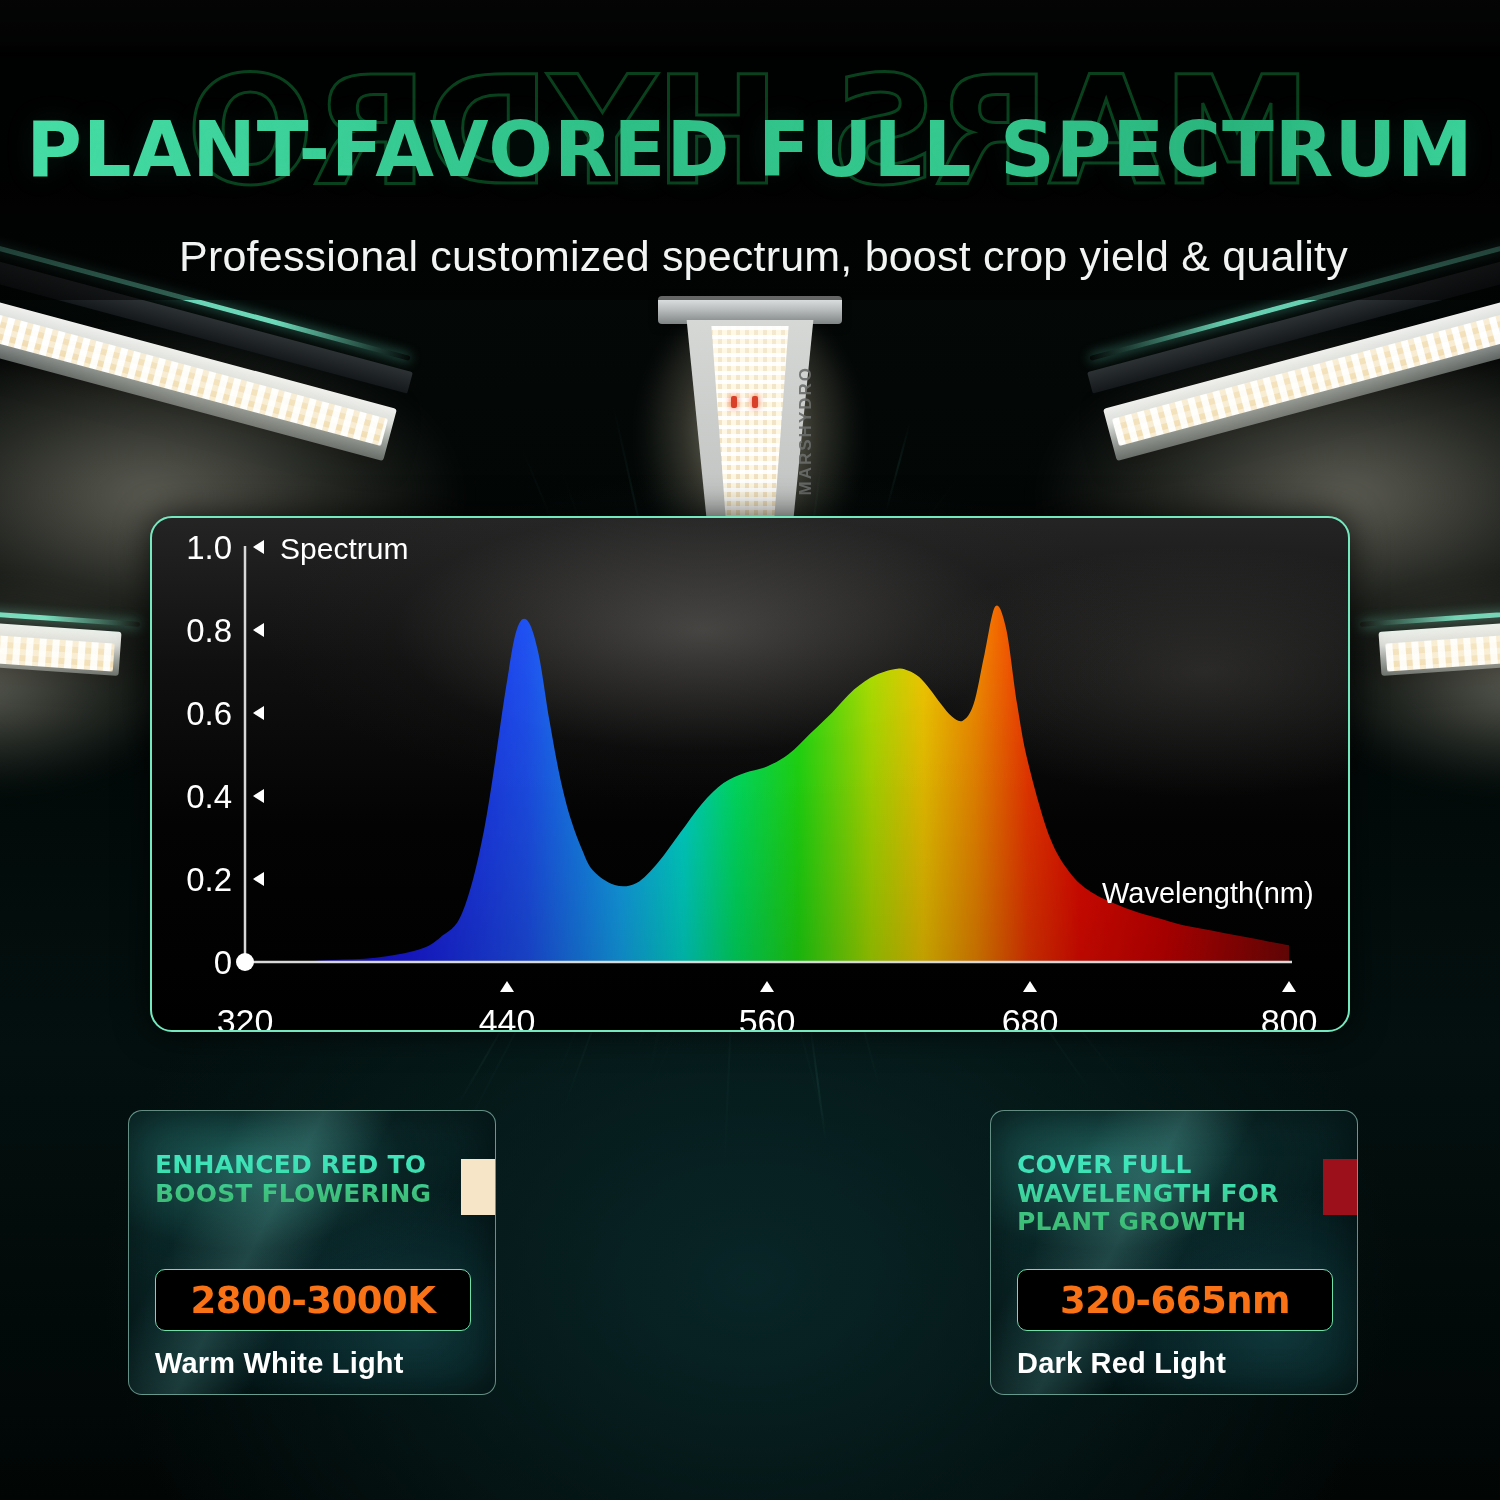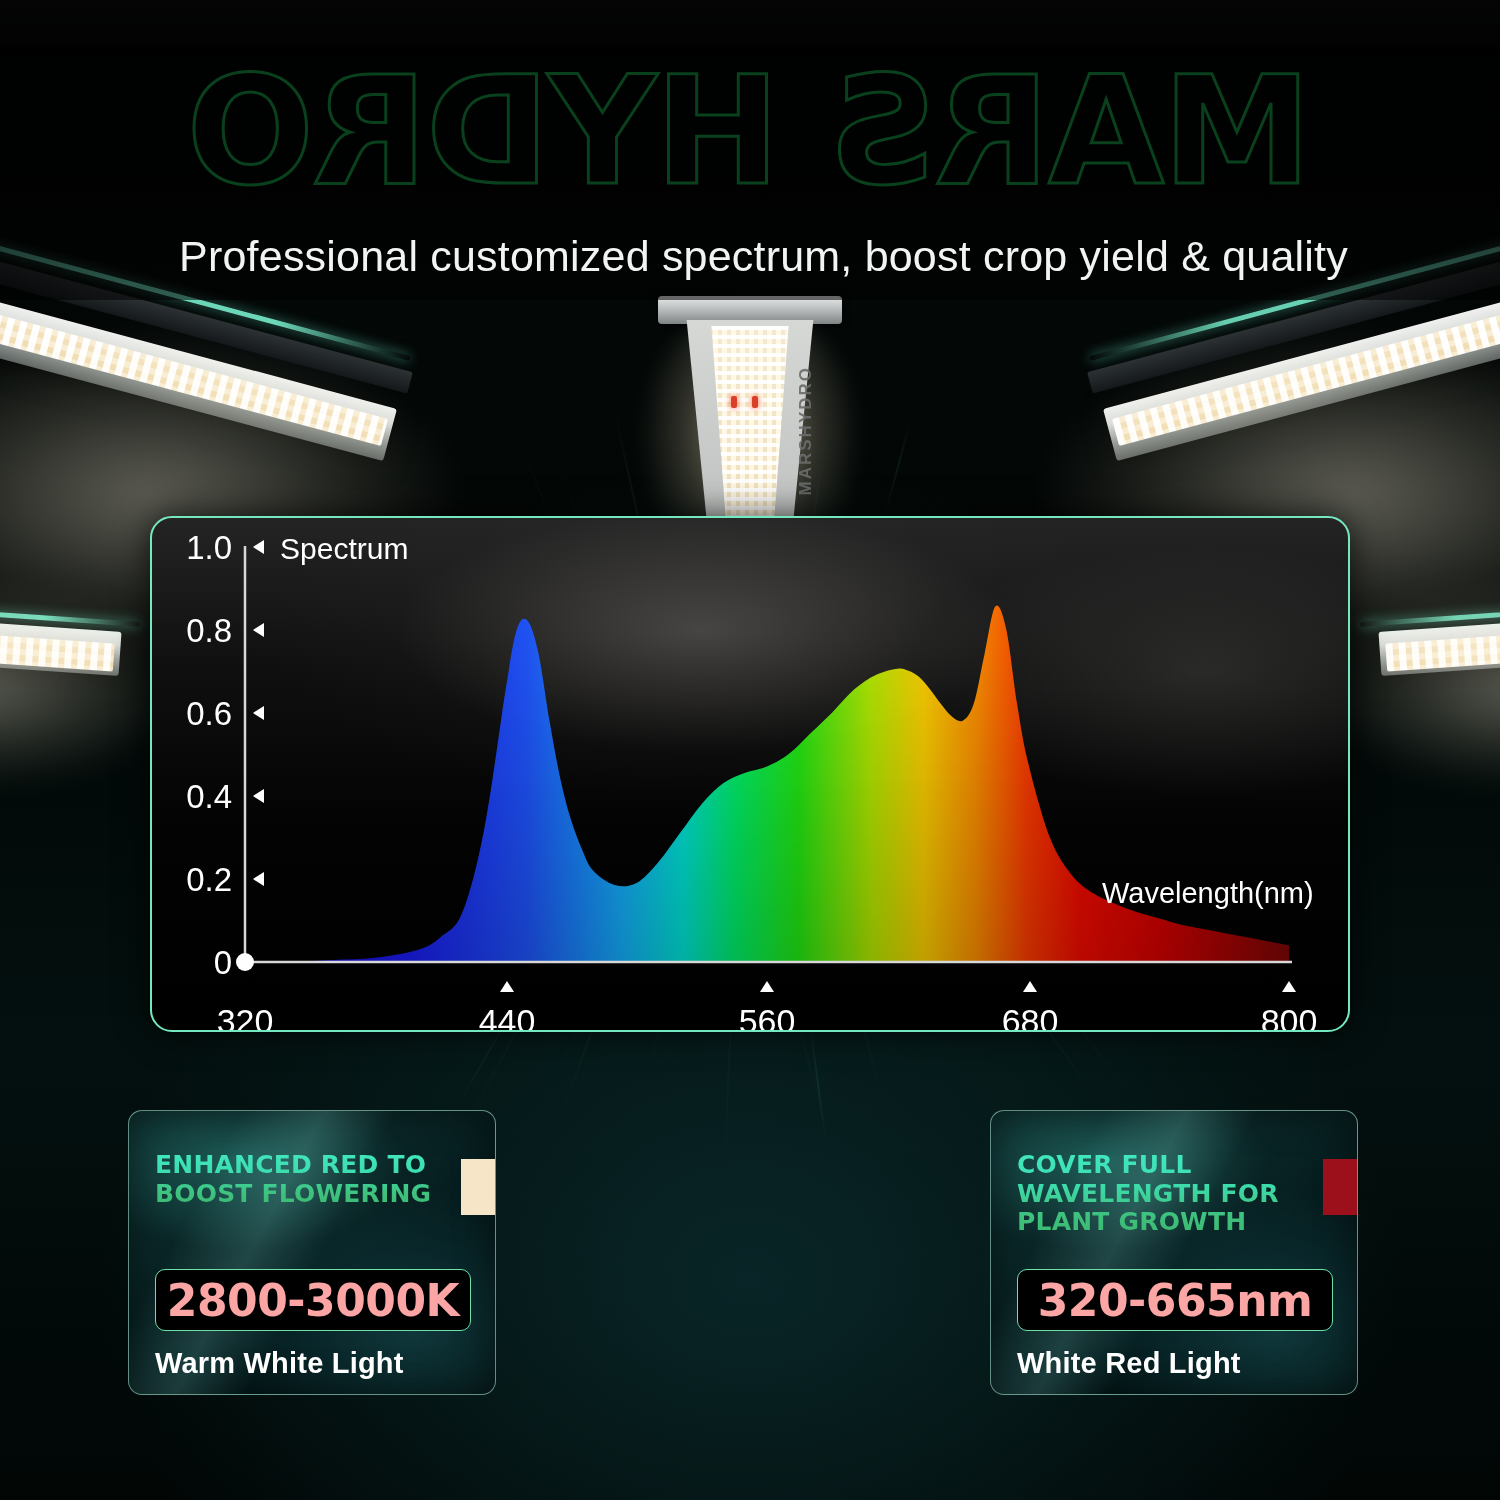--- a/index.html
+++ b/index.html
@@ -115,21 +115,21 @@
       background:linear-gradient(118deg, rgba(120,220,210,0) 22%, rgba(140,235,225,.18) 38%, rgba(120,220,210,0) 52%); }
   .card-head{ position:absolute; left:26px; top:40px; width:300px;
       font-family:"DejaVu Sans", sans-serif; font-size:25px; font-weight:800; line-height:1.14;
       letter-spacing:.2px; text-transform:uppercase;
       background:linear-gradient(180deg,#42E8C0 0%, #3CDDAE 38%, #3FC481 70%, #3BB86F 100%);
       -webkit-background-clip:text; background-clip:text; color:transparent; }
   .chip{ position:absolute; right:0px; top:48px; width:34px; height:56px; }
   .value-box{ position:absolute; left:26px; top:158px; width:316px; height:62px;
       border:1.5px solid #6CE0A8; border-radius:10px; background:#000;
       display:flex; align-items:center; justify-content:center; }
-  .value-box span{ font-family:"DejaVu Sans", sans-serif; font-size:44px; font-weight:800; color:#fca5a5; letter-spacing:-.5px; }
+  .value-box span{ font-family:"DejaVu Sans", sans-serif; font-size:37px; font-weight:800; color:#f97316; letter-spacing:-.5px; }
   .card-foot{ position:absolute; left:26px; top:236px; font-size:29px; font-weight:700; color:#ffffff; letter-spacing:.2px; }
 </style>
 </head>
 <body>
 
 <div id="stage">
   <div class="bg-base"></div>
   <div class="streaks" id="streaks">
       <i style="left:870.0px;top:790.0px;height:90px;width:3px;opacity:0.08;transform:rotate(90.0deg)"></i>
       <i style="left:622.5px;top:862.5px;height:187px;width:1.5px;opacity:0.11;transform:rotate(227.5deg)"></i>
@@ -312,20 +312,21 @@
   </div>
 
   <div class="ceiling"></div>
   <div class="ceiling-lip"></div>
   <div class="center-haze"></div>
 </div>
 
 <div class="header">
   <div class="hdr-scrim"></div>
   <div class="watermark">MARS HYDRO</div>
+  <h1 class="title">PLANT-FAVORED FULL SPECTRUM</h1>
   <div class="subtitle">Professional customized spectrum, boost crop yield &amp; quality</div>
 </div>
 
 <div class="chart-panel">
   <svg class="chart-svg" width="1196" height="512" viewBox="0 0 1196 512">
     <defs>
       <linearGradient id="spec" x1="0" y1="0" x2="1" y2="0">
         <stop offset="0.000" stop-color="#1a00d8"></stop>
         <stop offset="0.160" stop-color="#1b1ef5"></stop>
         <stop offset="0.270" stop-color="#1f55ff"></stop>
@@ -411,15 +412,15 @@
   </div>
 
 
   <div class="card" style="left:862px;">
     <div class="sheen"></div>
     <div class="card-head">COVER FULL<br>WAVELENGTH FOR<br>PLANT GROWTH</div>
     <div class="chip" style="background: rgb(156, 16, 28);"></div>
     <div class="value-box">
       <span>320-665nm</span>
     </div>
-    <div class="card-foot">White Red Light</div>
+    <div class="card-foot">Dark Red Light</div>
   </div>
 </div>
 
 </body></html>

